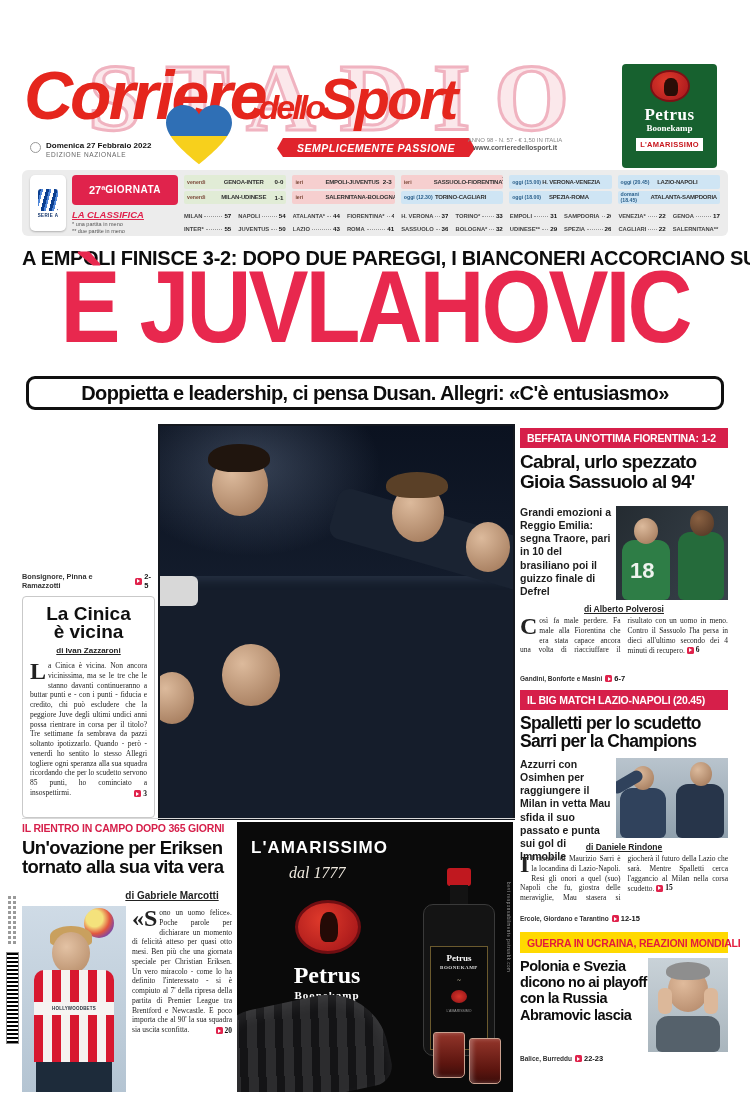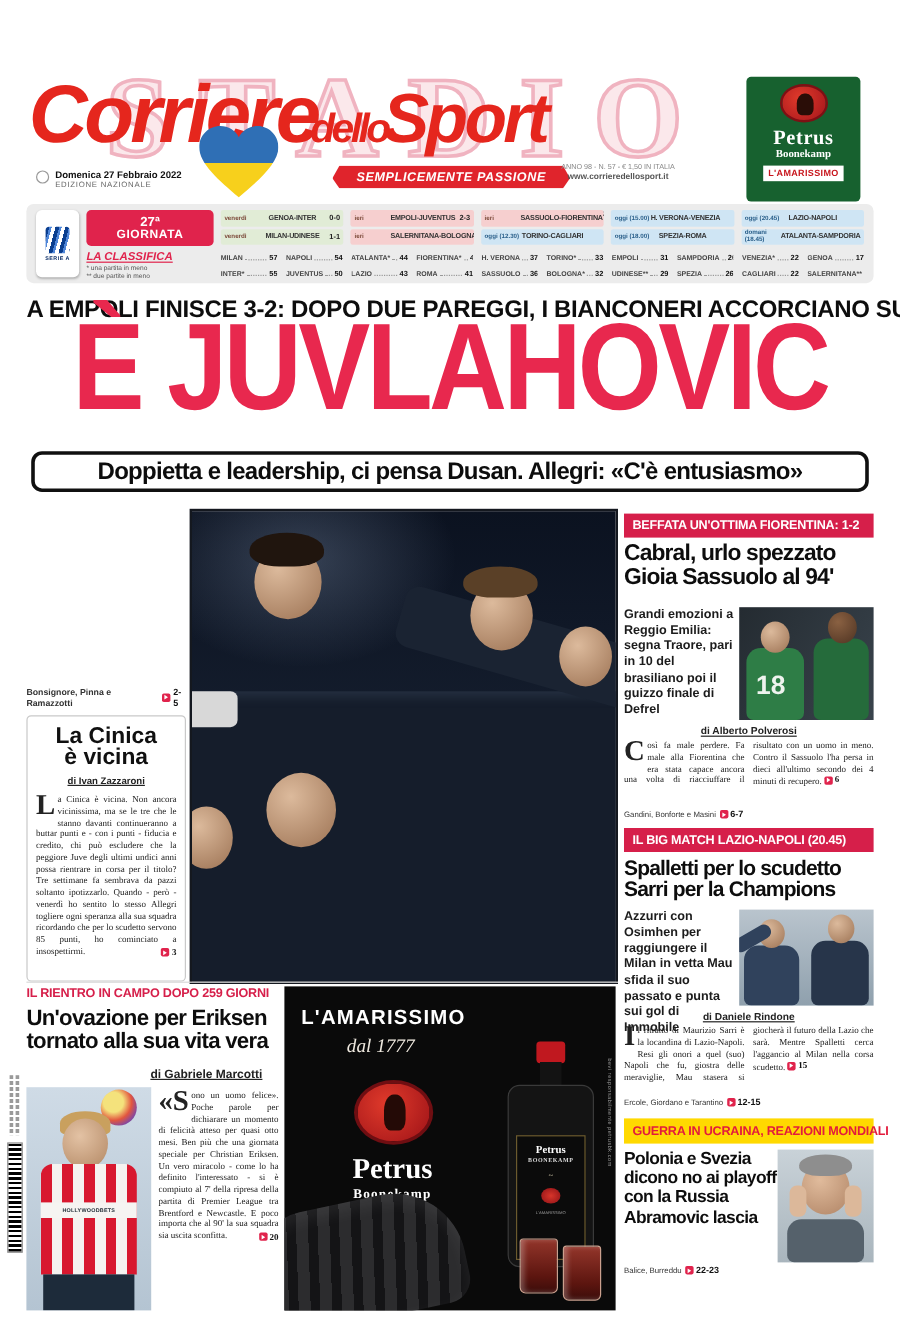--- a/index.html
+++ b/index.html
@@ -26,21 +26,21 @@
   .petrus-oval::after{content:"";position:absolute;left:12px;top:6px;width:14px;height:18px;background:#2a0d07;border-radius:45% 45% 30% 30%}
   .petrus-name{font-family:"Liberation Serif",serif;font-weight:bold;color:#fff;font-size:17px;margin-top:3px;letter-spacing:.5px}
   .petrus-sub{font-family:"Liberation Serif",serif;font-weight:bold;color:#fff;font-size:9px;margin-top:-2px}
   .petrus-tag{background:#fff;color:#c8161d;font-weight:bold;font-size:7.5px;padding:2px 4px;margin-top:5px;letter-spacing:.3px}
 
   
   .scorebar{left:22px;top:170px;width:706px;height:66px;background:#ececec;border-radius:6px}
   .seriea-card{position:absolute;left:8px;top:5px;width:36px;height:56px;background:#fff;border-radius:5px;box-shadow:0 1px 2px rgba(0,0,0,.25);display:flex;flex-direction:column;align-items:center;justify-content:center;gap:2px}
   .seriea-logo{width:20px;height:22px;background:repeating-linear-gradient(105deg,#0a3e8f 0 3px,#4f86d8 3px 5px,transparent 5px 8px);border-radius:3px}
   .seriea-text{font-size:4.5px;font-weight:bold;color:#0a2d66;letter-spacing:.4px}
-  .giornata{position:absolute;left:50px;top:5px;width:106px;height:30px;background:#e0234c;border-radius:4px;color:#fff;font-weight:bold;display:flex;flex-direction:column;align-items:center;justify-content:center;line-height:1}
+  .giornata{position:absolute;left:50px;top:5px;width:106px;height:30px;background:#e0234c;border-radius:4px;color:#fff;font-weight:bold;display:flex;align-items:center;justify-content:center;line-height:1}
   .giornata .r1{font-size:11px}
   .giornata .r2{font-size:10px;letter-spacing:.5px}
   .classifica{position:absolute;left:50px;top:39px;font-size:9.5px;font-weight:bold;font-style:italic;color:#e0234c;text-decoration:underline}
   .legend{position:absolute;left:50px;top:51px;font-size:5.5px;color:#555;line-height:1.3}
   .fixtures{position:absolute;left:162px;top:5px;width:536px;height:29px;display:grid;grid-template-rows:repeat(2,1fr);grid-auto-flow:column;grid-auto-columns:1fr;column-gap:6px;row-gap:2px}
   .fixture{display:flex;align-items:center;border-radius:2px;padding:0 3px;overflow:hidden}
   .fixture.fri{background:#e1ecd6}
   .fixture.sat{background:#f6cfcf}
   .fixture.next{background:#cfe5f4}
   .fx-when{font-size:5.2px;font-weight:bold;color:#7c4a3a;width:30px;flex:none}
@@ -84,21 +84,21 @@
   .tape{position:absolute;background:#d8d8d8;border-radius:6px}
 
   
   .rstrip{background:#d61f4a;color:#fff;font-weight:bold;font-size:10.5px;letter-spacing:-.2px;display:flex;align-items:center;padding:0 7px;height:20px;white-space:nowrap}
   .ystrip{background:#ffd900;color:#e31b3c;font-weight:bold;font-size:10.5px;letter-spacing:-.2px;display:flex;align-items:center;padding:0 7px;height:21px;white-space:nowrap}
   .rcolhead{font-weight:bold;color:#0d0d0d;font-size:19px;letter-spacing:-.7px;line-height:1.04;white-space:nowrap}
   .rcolhead.sm{font-size:17.5px}
   .rlead{font-weight:bold;font-size:10.5px;line-height:1.25;color:#1c1c1c}
   .centerby{text-align:center;font-size:8.5px;font-weight:bold;color:#222;text-decoration:underline}
   .cols2{column-count:2;column-gap:7px}
-  .minifoot{display:flex;align-items:flex-end;gap:3px;font-size:6.5px;font-weight:normal;color:#333}
+  .minifoot{display:flex;align-items:center;gap:3px;font-size:6.5px;font-weight:bold;color:#333}
   .sidephoto{overflow:hidden;position:absolute}
   .ph-green{background:linear-gradient(120deg,#242b31,#39434c)}
   .torso{position:absolute;border-radius:12px 12px 6px 6px}
   .num18{position:absolute;color:#eef3ee;font-weight:bold;font-size:22px;letter-spacing:0}
   .ph-coach{background:linear-gradient(180deg,#b9c4cd,#8fa0ad)}
   .ph-abr{background:linear-gradient(180deg,#c9d2d8,#a9b5bd)}
   .handblk{position:absolute;background:#dcb89a;border-radius:6px}
 
   
   .eri-strip{left:22px;top:822px;width:212px;color:#d61f4a;font-weight:bold;font-size:10.5px;letter-spacing:-.2px;white-space:nowrap}
@@ -500,21 +500,21 @@
     <div class="torso" style="left:8px;top:58px;width:64px;height:36px;background:#55616b"></div>
   </div>
   <div class="abs minifoot ukr-by">
     <span>Balice, Burreddu</span>
     <span class="badge">
         <span class="badge-ic"></span>
         <b>22-23</b>
       </span>
   </div>
 
-  <div class="abs eri-strip">IL RIENTRO IN CAMPO DOPO 259 GIORNI</div>
+  <div class="abs eri-strip">IL RIENTRO IN CAMPO DOPO 365 GIORNI</div>
   <div class="abs eri-head">
     <div>Un'ovazione per Eriksen</div>
     <div>tornato alla sua vita vera</div>
   </div>
   <div class="abs eri-by">di Gabriele Marcotti</div>
   <div class="eri-photo">
     <div class="eri-ball"></div>
     <div class="eri-hairc"></div>
     <div class="eri-headc"></div>
     <div class="eri-shirt"></div>

